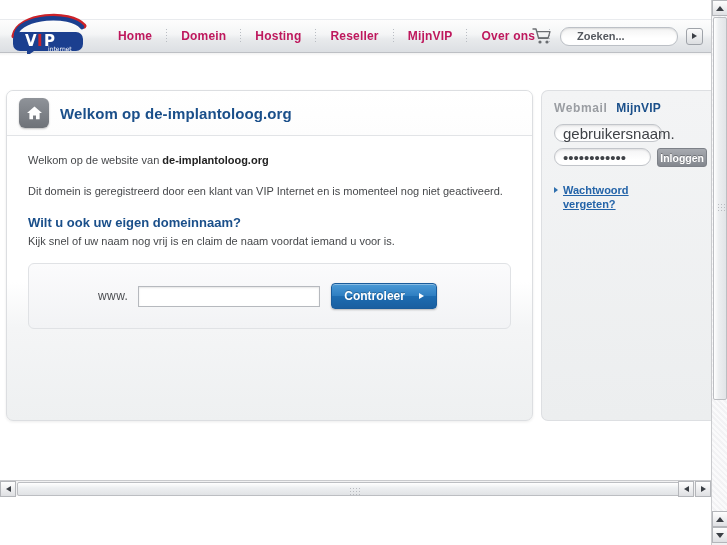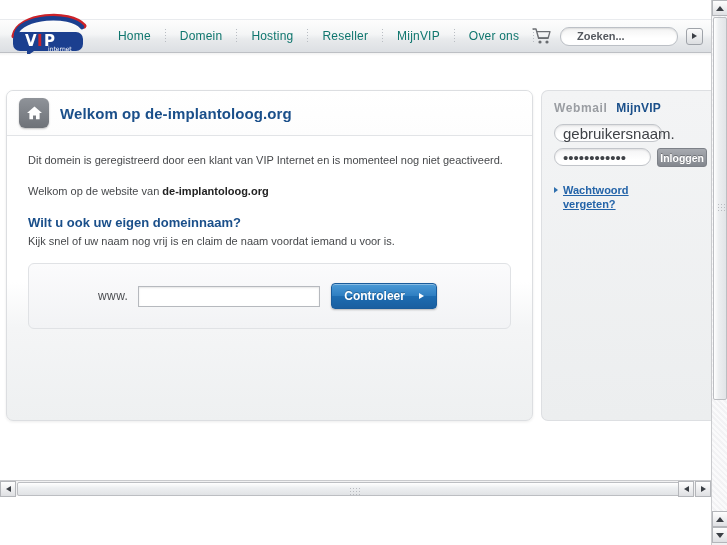--- a/index.html
+++ b/index.html
@@ -32,21 +32,21 @@
     background: linear-gradient(to bottom, rgba(0,0,0,0.07), rgba(0,0,0,0));
   }
   .logo {
     position: absolute; left: 8px; top: 6px; width: 84px; height: 48px; z-index: 5;
   }
   .nav-items {
     position: absolute; left: 104px; top: 19px; height: 34px;
     display: flex; align-items: center; z-index: 6;
   }
   .nav-link {
-    color: #0f766e; font-size: 12px; font-weight: normal;
+    color: #be185d; font-size: 12px; font-weight: bold;
     padding: 0 14px; text-decoration: none; white-space: nowrap;
     line-height: 34px; letter-spacing: 0.2px;
   }
   .nav-sep {
     width: 1px; height: 14px;
     background-image: linear-gradient(to bottom, #b9bdc3 50%, transparent 50%);
     background-size: 1px 3px;
   }
   .header-right {
     position: absolute; right: 8px; top: 19px; height: 34px;
@@ -266,24 +266,24 @@
         <div class="card-head">
           <div class="home-badge">
             <svg width="17" height="16" viewBox="0 0 17 16">
               <path d="M8.5 1.5 L16 8 h-2.4 v6.2 h-3.6 v-3.8 h-3 v3.8 H3.4 V8 H1 z" fill="#ffffff"></path>
             </svg>
           </div>
           <div class="card-title">Welkom op de-implantoloog.org</div>
         </div>
 
         <div class="card-body">
-          <p class="para">Dit domein is geregistreerd door een klant van VIP Internet en is momenteel nog niet geactiveerd.</p>
           <p class="para">
             <span>Welkom op de website van </span><b>de-implantoloog.org</b>
           </p>
+          <p class="para">Dit domein is geregistreerd door een klant van VIP Internet en is momenteel nog niet geactiveerd.</p>
           <h3 class="sub-head">Wilt u ook uw eigen domeinnaam?</h3>
           <p class="sub-text">Kijk snel of uw naam nog vrij is en claim de naam voordat iemand u voor is.</p>
 
           <div class="domain-panel">
             <span class="www-label">www.</span>
             <input class="domain-input" type="text" placeholder="" style="">
             <button class="check-btn">
               <span>Controleer</span>
               <span class="tri-w"></span>
             </button>

